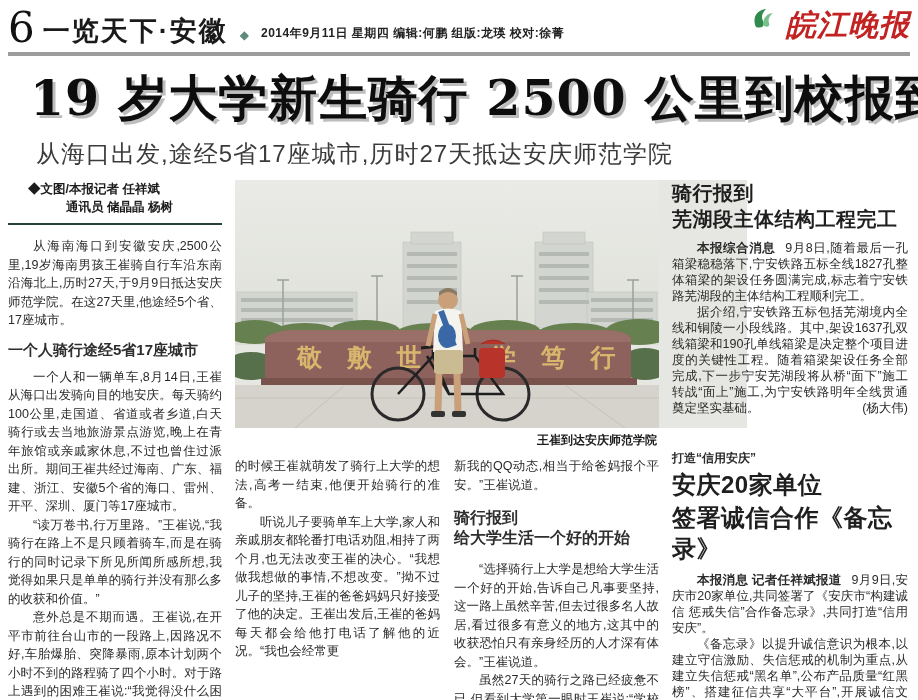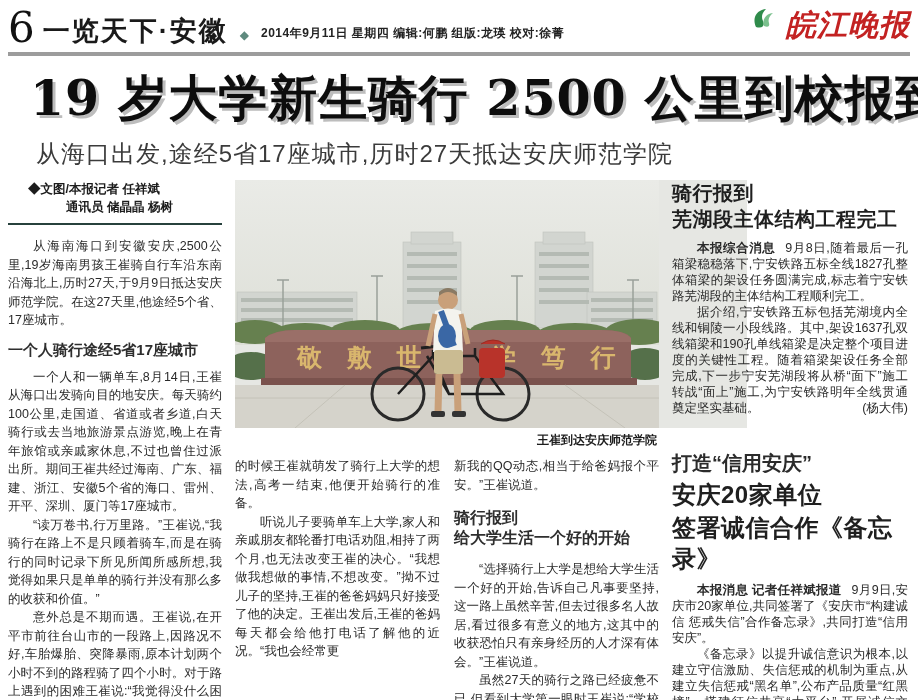--- a/index.html
+++ b/index.html
@@ -41,21 +41,21 @@
   .photo-caption { font-size:12px; font-weight:700; color:#1c1c1c; text-align:right; padding:4px 2px 6px 0; }
   .two-cols { display:flex; gap:14px; margin-top:2px; }
   .two-cols .tcol { width:205px; }
   
   .sidebar { width:236px; flex:none; }
   .sb-title1 { font-size:20px; font-weight:700; color:#1f1f1f; line-height:26px; letter-spacing:0.5px; }
   .sb-body { font-size:12.5px; line-height:16px; color:#2a2a2a; text-align:justify; margin-top:8px; }
   .sb-body p { text-indent:2em; }
   .sb-lead { font-weight:700; margin-right:0.8em; }
   .sb-sign { float:right; text-indent:0; }
-  .sb-kicker { font-size:20px; font-weight:700; color:#2b2b2b; margin-top:34px; }
+  .sb-kicker { font-size:12px; font-weight:700; color:#2b2b2b; margin-top:34px; }
   .sb-title2 { font-size:24px; font-weight:700; color:#1f1f1f; line-height:31px; margin-top:2px; letter-spacing:0.5px; }
 </style>
 </head>
 <body>
 
 <div class="page">
 
   <div class="hdr">
     <div class="hdr-left">
       <span class="page-num">6</span>

